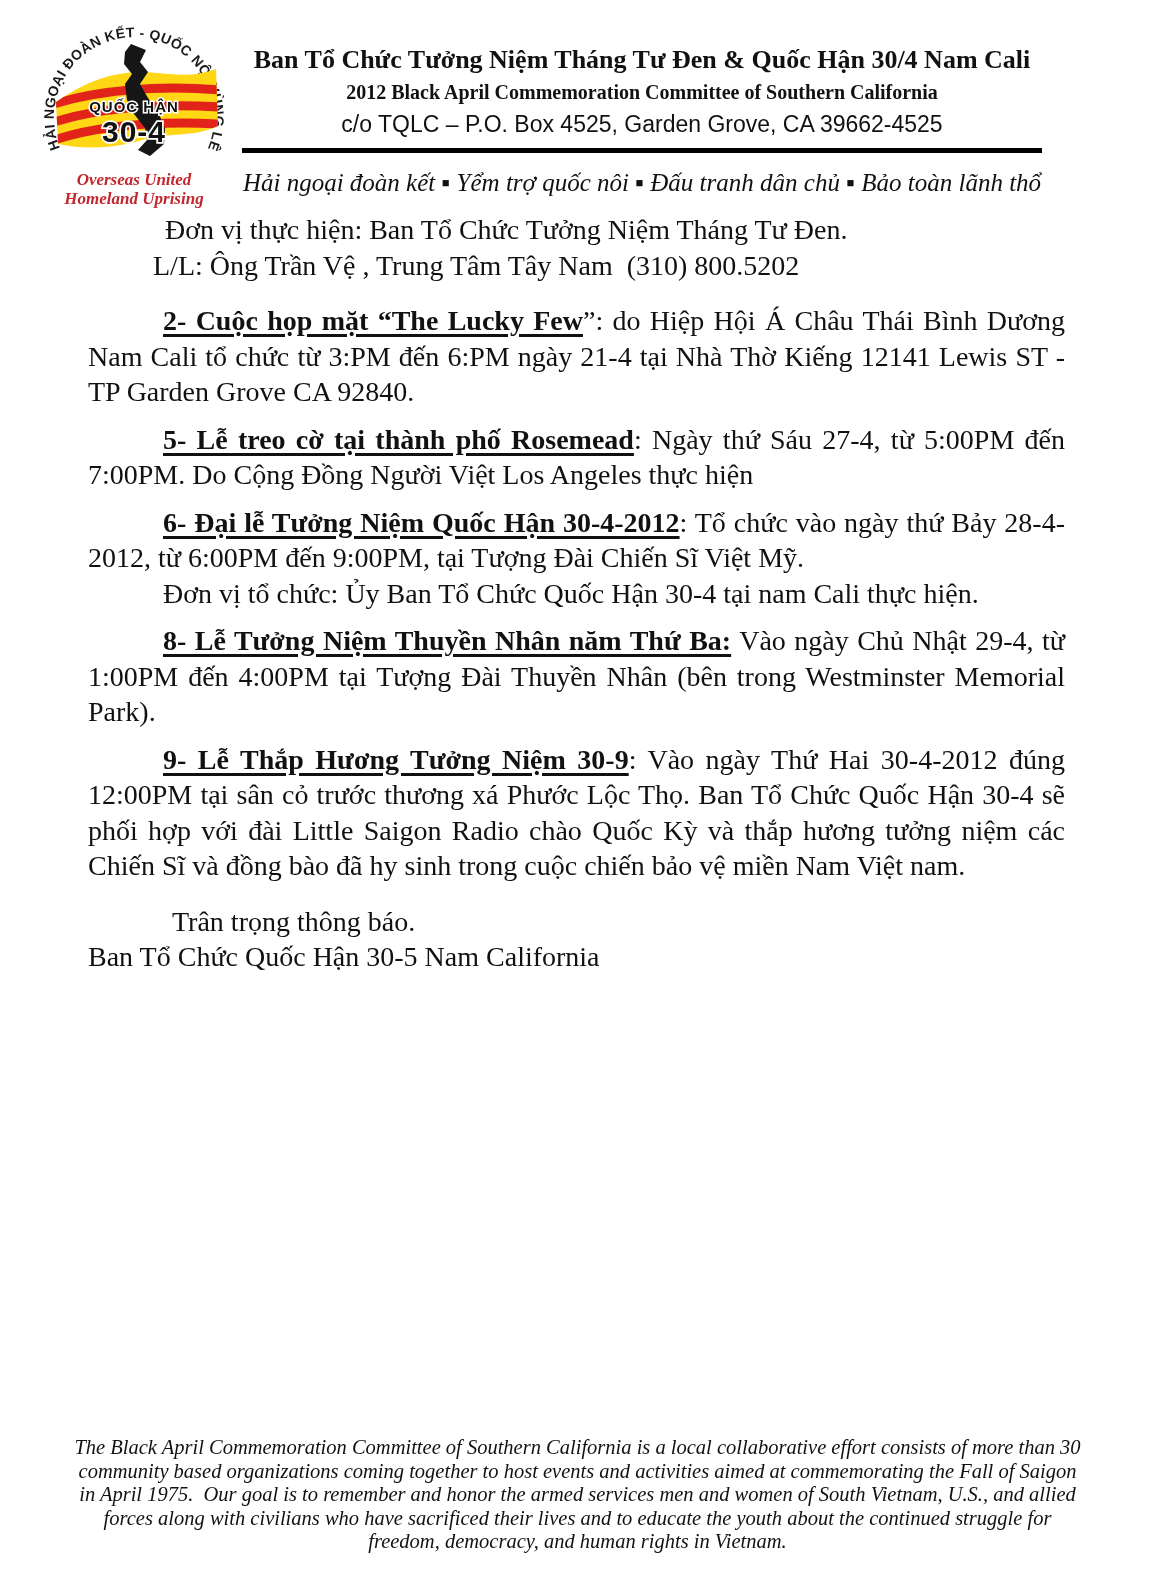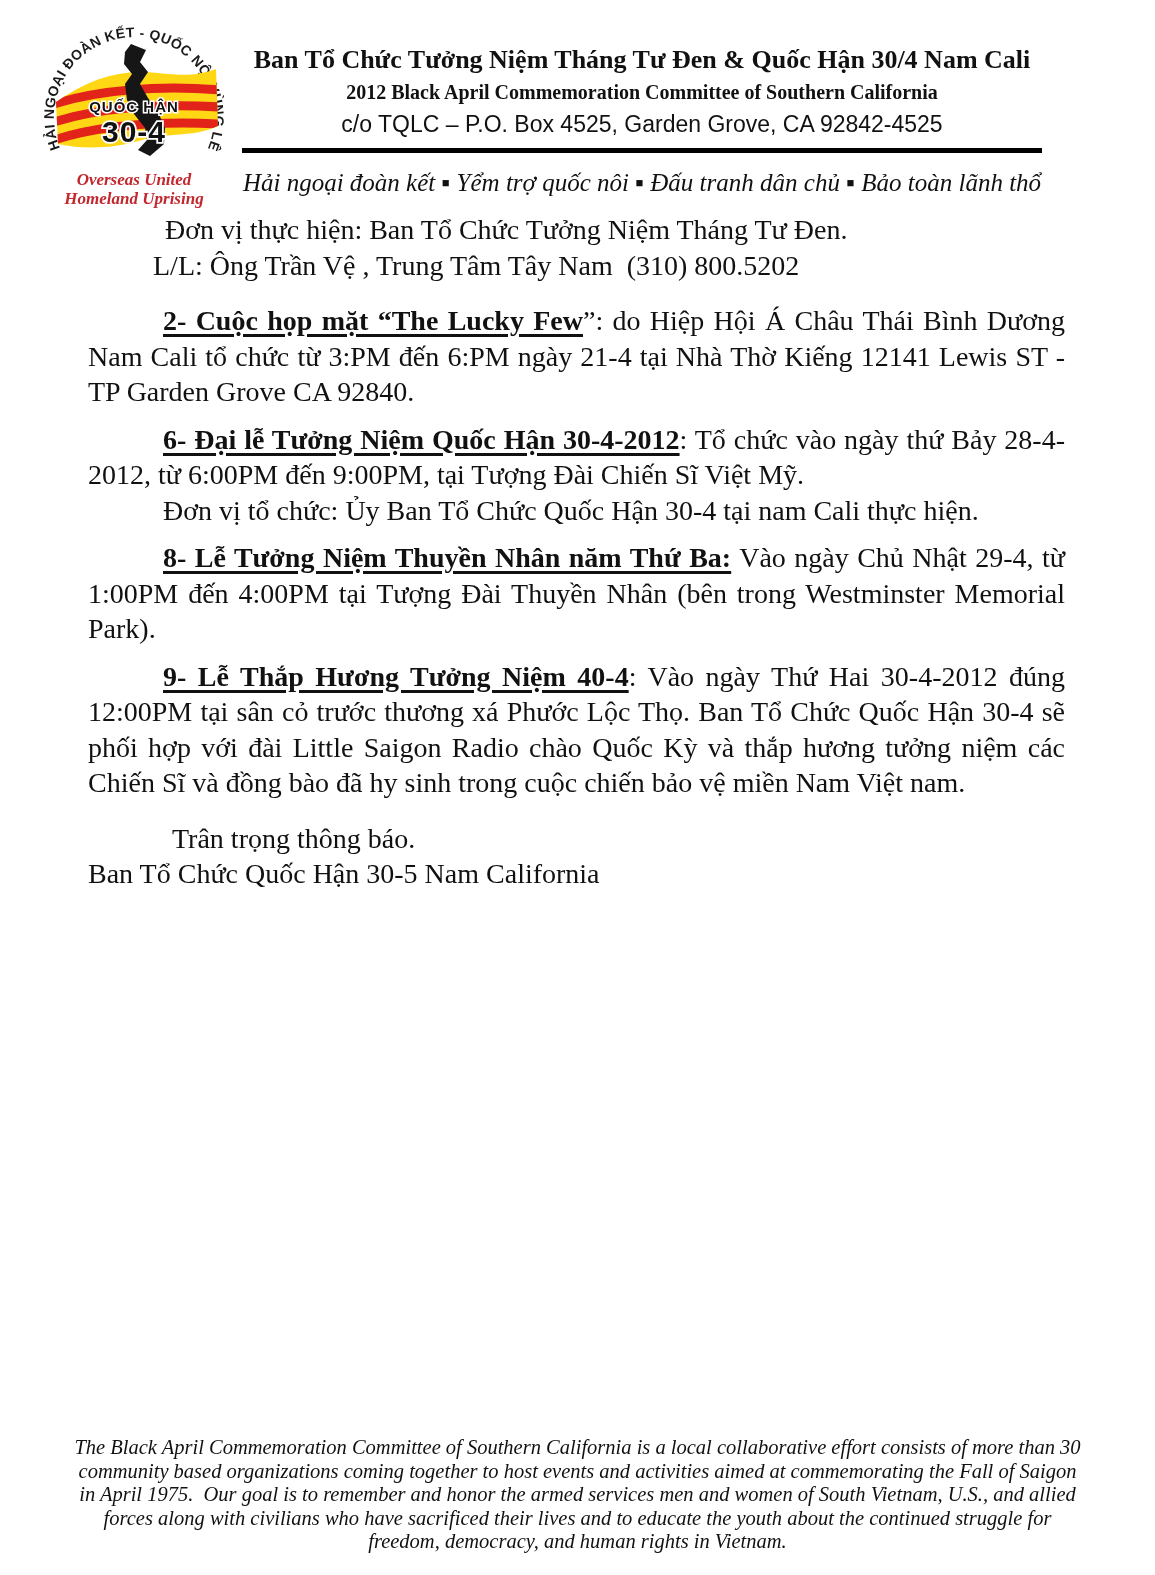--- a/index.html
+++ b/index.html
@@ -91,49 +91,52 @@
 
     <g class="logo-caption" text-anchor="middle" fill="#C2272D">
       <text x="106" y="179">Overseas United</text>
       <text x="106" y="198">Homeland Uprising</text>
     </g>
   </svg>
 
   <div class="header-text">
     <p class="title-vi">Ban Tổ Chức Tưởng Niệm Tháng Tư Đen &amp; Quốc Hận 30/4 Nam Cali</p>
     <p class="title-en">2012 Black April Commemoration Committee of Southern California</p>
-    <p class="address">c/o TQLC – P.O. Box 4525, Garden Grove, CA 92842-4525</p>
+    <p class="address">c/o TQLC – P.O. Box 4525, Garden Grove, CA 39662-4525</p>
     <div class="rule"></div>
     <p class="tagline">Hải ngoại đoàn kết ▪ Yểm trợ quốc nôi ▪ Đấu tranh dân chủ ▪ Bảo toàn lãnh thổ</p>
   </div>
 
   <div class="body-text">
 
     <div class="intro">
       <p class="intro-1">Đơn vị thực hiện: Ban Tổ Chức Tưởng Niệm Tháng Tư Đen.</p>
       <p class="intro-2">L/L: Ông Trần Vệ , Trung Tâm Tây Nam  (310) 800.5202</p>
     </div>
 
     <div class="event first">
       <p class="par"><span class="head">2- Cuộc họp mặt “The Lucky Few</span><span>”: </span><span>do Hiệp Hội Á Châu Thái Bình Dương Nam Cali tổ chức từ 3:PM đến 6:PM ngày 21-4 tại Nhà Thờ Kiếng 12141 Lewis ST - TP Garden Grove CA 92840.</span></p>
     </div>
 
+    <div class="event">
+      <p class="par"><span class="head">5- Lễ treo cờ tại thành phố Rosemead</span><span>: </span><span>Ngày thứ Sáu 27-4, từ 5:00PM đến 7:00PM. Do Cộng Đồng Người Việt Los Angeles thực hiện</span></p>
+    </div>
 
     <div class="event">
       <p class="par"><span class="head">6- Đại lễ Tưởng Niệm Quốc Hận 30-4-2012</span><span>: </span><span>Tổ chức vào ngày thứ Bảy 28-4-2012, từ 6:00PM đến 9:00PM, tại Tượng Đài Chiến Sĩ Việt Mỹ.</span></p>
       <p class="extra">Đơn vị tổ chức: Ủy Ban Tổ Chức Quốc Hận 30-4 tại nam Cali thực hiện.</p>
     </div>
 
 
     <div class="event">
       <p class="par"><span class="head">8- Lễ Tưởng Niệm Thuyền Nhân năm Thứ Ba:</span><span> </span><span>Vào ngày Chủ Nhật 29-4, từ 1:00PM đến 4:00PM tại Tượng Đài Thuyền Nhân (bên trong Westminster Memorial Park).</span></p>
     </div>
 
     <div class="event">
-      <p class="par"><span class="head">9- Lễ Thắp Hương Tưởng Niệm 40-4</span><span>: </span><span>Vào ngày Thứ Hai 30-4-2012 đúng 12:00PM tại sân cỏ trước thương xá Phước Lộc Thọ. Ban Tổ Chức Quốc Hận 30-4 sẽ phối hợp với đài Little Saigon Radio chào Quốc Kỳ và thắp hương tưởng niệm các Chiến Sĩ và đồng bào đã hy sinh trong cuộc chiến bảo vệ miền Nam Việt nam.</span></p>
+      <p class="par"><span class="head">9- Lễ Thắp Hương Tưởng Niệm 30-9</span><span>: </span><span>Vào ngày Thứ Hai 30-4-2012 đúng 12:00PM tại sân cỏ trước thương xá Phước Lộc Thọ. Ban Tổ Chức Quốc Hận 30-4 sẽ phối hợp với đài Little Saigon Radio chào Quốc Kỳ và thắp hương tưởng niệm các Chiến Sĩ và đồng bào đã hy sinh trong cuộc chiến bảo vệ miền Nam Việt nam.</span></p>
     </div>
 
     <div class="closing">
       <p class="closing-1">Trân trọng thông báo.</p>
       <p class="closing-2">Ban Tổ Chức Quốc Hận 30-5 Nam California</p>
     </div>
 
   </div>
 
   <div class="footer">The Black April Commemoration Committee of Southern California is a local collaborative effort consists of more than 30 community based organizations coming together to host events and activities aimed at commemorating the Fall of Saigon in April 1975.  Our goal is to remember and honor the armed services men and women of South Vietnam, U.S., and allied forces along with civilians who have sacrificed their lives and to educate the youth about the continued struggle for freedom, democracy, and human rights in Vietnam.</div>

